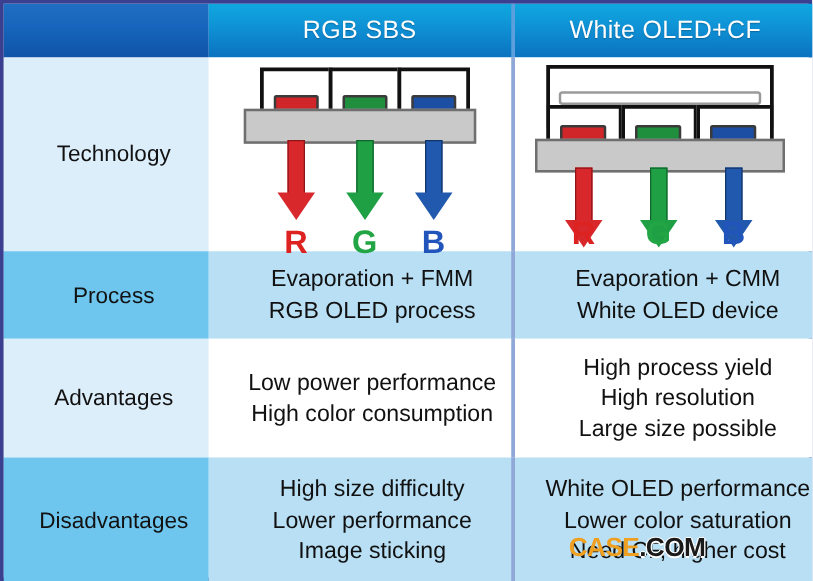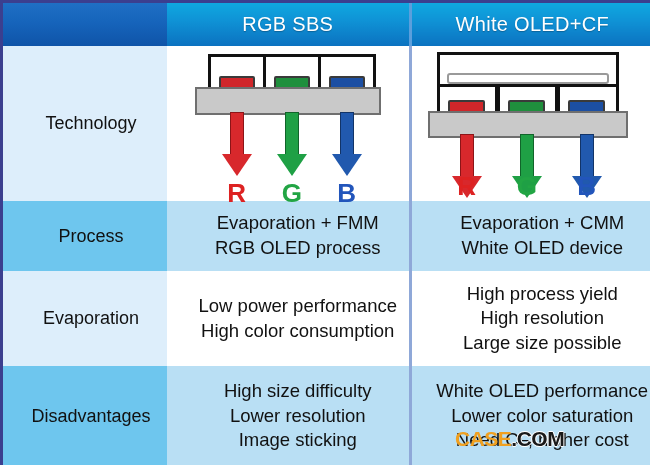--- a/index.html
+++ b/index.html
@@ -285,37 +285,37 @@
             <span class="line">Evaporation + FMM</span>
             <span class="line">RGB OLED process</span>
           </td>
           <td class="cell blue">
             <span class="line">Evaporation + CMM</span>
             <span class="line">White OLED device</span>
           </td>
         </tr>
 
         <tr class="r-adv">
-          <td class="lbl light">Evaporation</td>
+          <td class="lbl light">Advantages</td>
           <td class="cell white sep">
             <span class="line">Low power performance</span>
             <span class="line">High color consumption</span>
           </td>
           <td class="cell white">
             <span class="line">High process yield</span>
             <span class="line">High resolution</span>
             <span class="line">Large size possible</span>
           </td>
         </tr>
 
         <tr class="r-dis">
           <td class="lbl dark">Disadvantages</td>
           <td class="cell blue sep">
             <span class="line">High size difficulty</span>
-            <span class="line">Lower resolution</span>
+            <span class="line">Lower performance</span>
             <span class="line">Image sticking</span>
           </td>
           <td class="cell blue">
             <span class="line">White OLED performance</span>
             <span class="line">Lower color saturation</span>
             <span class="line">Need CF, higher cost</span>
           </td>
         </tr>
       </tbody>
     </table>

